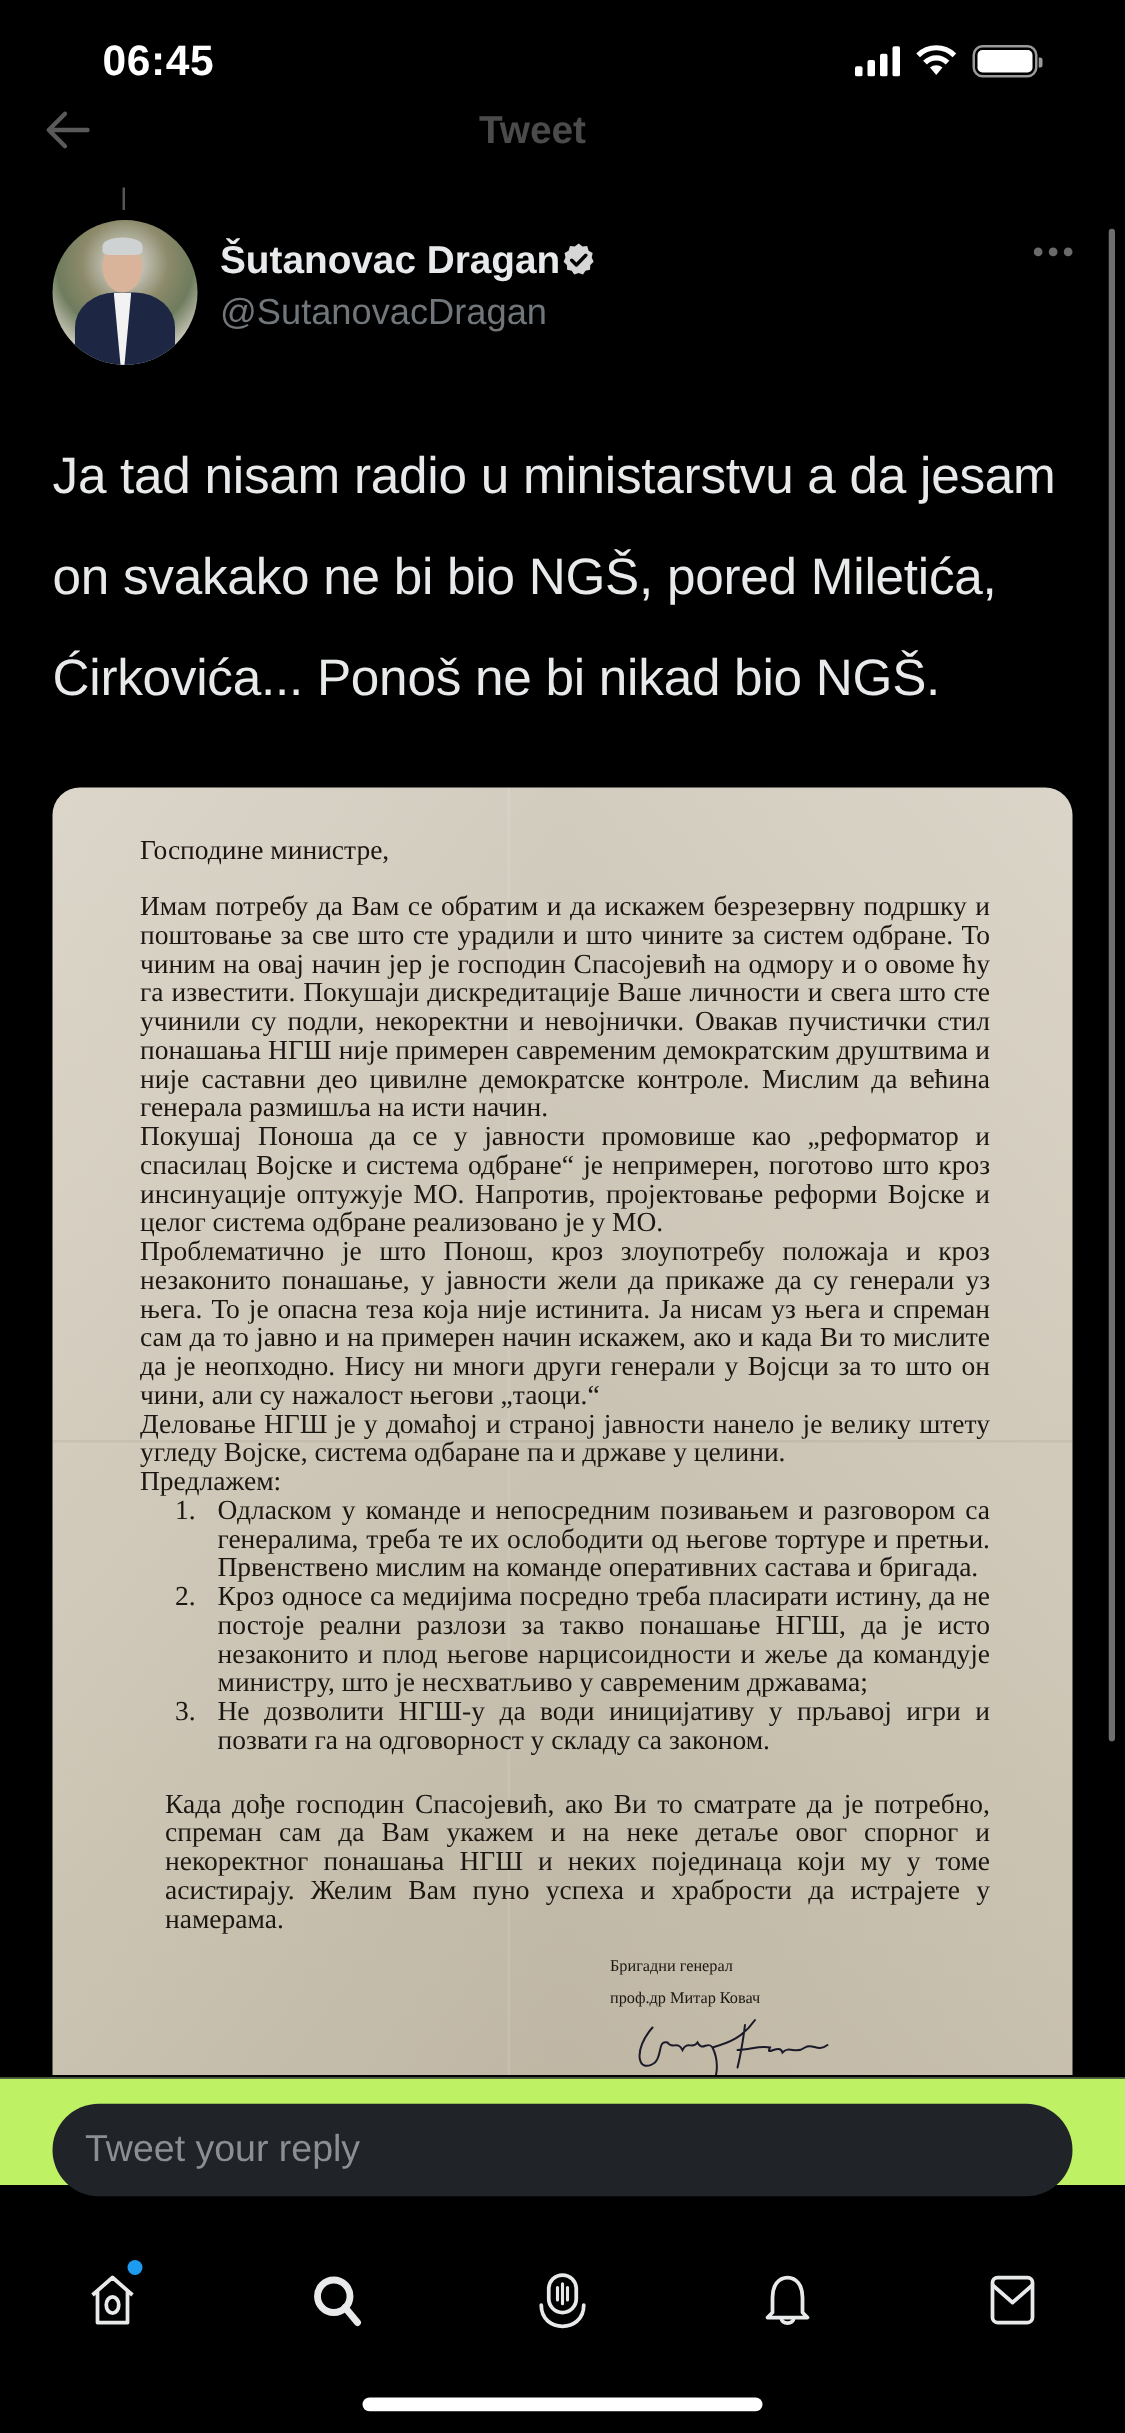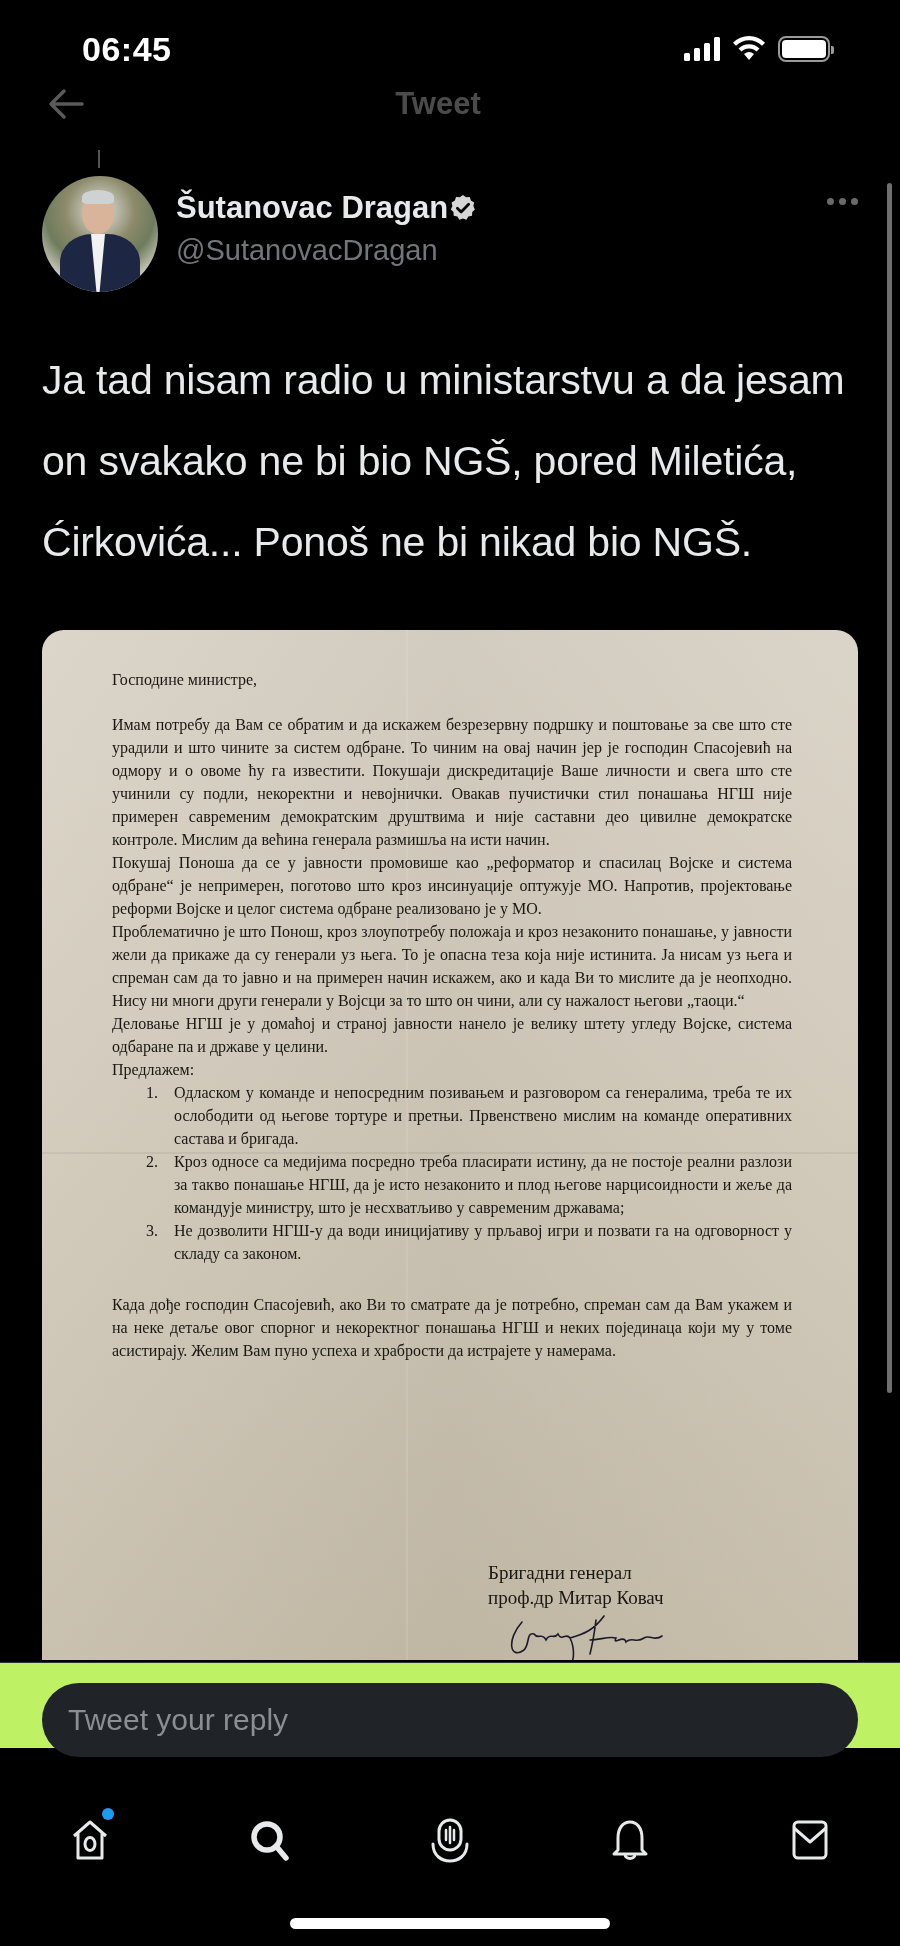--- a/index.html
+++ b/index.html
@@ -10,21 +10,21 @@
   .status-bar { position: absolute; top: 0; left: 0; width: 888px; height: 100px; }
   .status-time { position: absolute; left: 82px; top: 30px; font-size: 34px; font-weight: 600; color: #fff; letter-spacing: 0.5px; }
   .status-icons { position: absolute; right: 58px; top: 36px; display: flex; align-items: center; gap: 12px; }
   .signal { display: flex; align-items: flex-end; gap: 4px; height: 24px; }
   .signal span { width: 6px; background: #fff; border-radius: 1.5px; display: block; }
   .battery { width: 52px; height: 26px; border: 2px solid #9a9a9a; border-radius: 8px; padding: 2px; position: relative; }
   .battery .fill { width: 100%; height: 100%; background: #fff; border-radius: 4px; }
   .battery::after { content: ""; position: absolute; right: -6px; top: 8px; width: 3px; height: 8px; background: #9a9a9a; border-radius: 0 2px 2px 0; }
 
   
-  .nav-header { position: absolute; top: 72px; left: 16px; width: 844px; height: 60px; }
+  .nav-header { position: absolute; top: 72px; left: 4px; width: 844px; height: 60px; }
   .back-button { position: absolute; left: 30px; top: 14px; width: 40px; height: 36px; cursor: pointer; }
   .nav-title { position: absolute; left: 0; right: 0; top: 14px; text-align: center; font-size: 31px; font-weight: 700; color: #4b4b4b; }
 
   .thread-line { position: absolute; left: 98px; top: 150px; width: 2px; height: 18px; background: #555; }
 
   
   .author { position: absolute; top: 176px; left: 42px; right: 42px; height: 116px; }
   .avatar { position: absolute; left: 0; top: 0; width: 116px; height: 116px; border-radius: 50%; overflow: hidden;
             background: radial-gradient(circle at 50% 30%, #d9dcd8 0%, #b8b7a7 18%, #8c8a6a 35%, #6e7c5d 55%, #c7c5b6 75%); }
   .avatar .head { position: absolute; left: 40px; top: 18px; width: 32px; height: 40px; background: #d9b39a; border-radius: 45% 45% 50% 50%; }
@@ -40,28 +40,28 @@
   
   .tweet-text { position: absolute; top: 340px; left: 42px; width: 820px; font-size: 41px; line-height: 81px; color: #e7e9ea; letter-spacing: -0.2px; }
 
   
   .media { position: absolute; top: 630px; left: 42px; width: 816px; height: 1030px; border-radius: 22px 22px 0 0; overflow: hidden;
            background: linear-gradient(180deg, #d9d2c5 0%, #d2cabb 40%, #cbc3b2 70%, #c5bca9 100%); }
   .media::before { content: ""; position: absolute; inset: 0;
            background: linear-gradient(90deg, rgba(255,255,255,0.08) 0%, rgba(0,0,0,0.03) 50%, rgba(255,255,255,0.05) 100%); }
   .media .fold { position: absolute; left: 0; right: 0; top: 522px; height: 2px; background: rgba(0,0,0,0.05); }
   .media .vfold { position: absolute; top: 0; bottom: 0; left: 364px; width: 2px; background: rgba(255,255,255,0.1); }
-  .letter { position: absolute; left: 70px; top: 38px; width: 680px; font-family: "Liberation Serif", serif; color: #1a1612; font-size: 16px; line-height: 23px; text-align: justify; }
+  .letter { position: absolute; left: 70px; top: 38px; width: 680px; font-family: "Liberation Serif", serif; color: #1a1612; font-size: 22px; line-height: 23px; text-align: justify; }
   .letter p { margin: 0; }
   .letter .salutation { margin-bottom: 22px; }
   .letter .proposal { margin: 0; }
   .letter ol { margin: 0 0 0 50px; padding: 0; }
   .letter ol li { padding-left: 12px; }
-  .letter .closing { margin-top: 28px; }
-  .signature-block { position: absolute; left: 446px; top: 930px; font-family: "Liberation Serif", serif; font-size: 19px; line-height: 25px; color: #1a1612; }
+  .letter .closing { margin-top: 28px; margin-left: 20px; }
+  .signature-block { position: absolute; left: 446px; top: 930px; font-family: "Liberation Serif", serif; font-size: 13px; line-height: 25px; color: #1a1612; }
   .signature-svg { position: absolute; left: 462px; top: 980px; width: 190px; height: 60px; }
 
   
   .scrollbar { position: absolute; left: 887px; top: 183px; width: 5px; height: 1210px; background: #6f6f6f; border-radius: 3px; }
 
   
   .reply-area { position: absolute; top: 1662px; left: 0; width: 900px; height: 86px; border-top: 1px solid #2f3336; background: #bef264; }
   .reply-input { position: absolute; left: 42px; top: 20px; width: 816px; height: 74px; background: #202327; border-radius: 37px; border: none; outline: none;
                  padding-left: 26px; font-size: 30px; color: #e7e9ea; font-family: "Liberation Sans", sans-serif; }
   .reply-input::placeholder { color: #8b8f94; }

